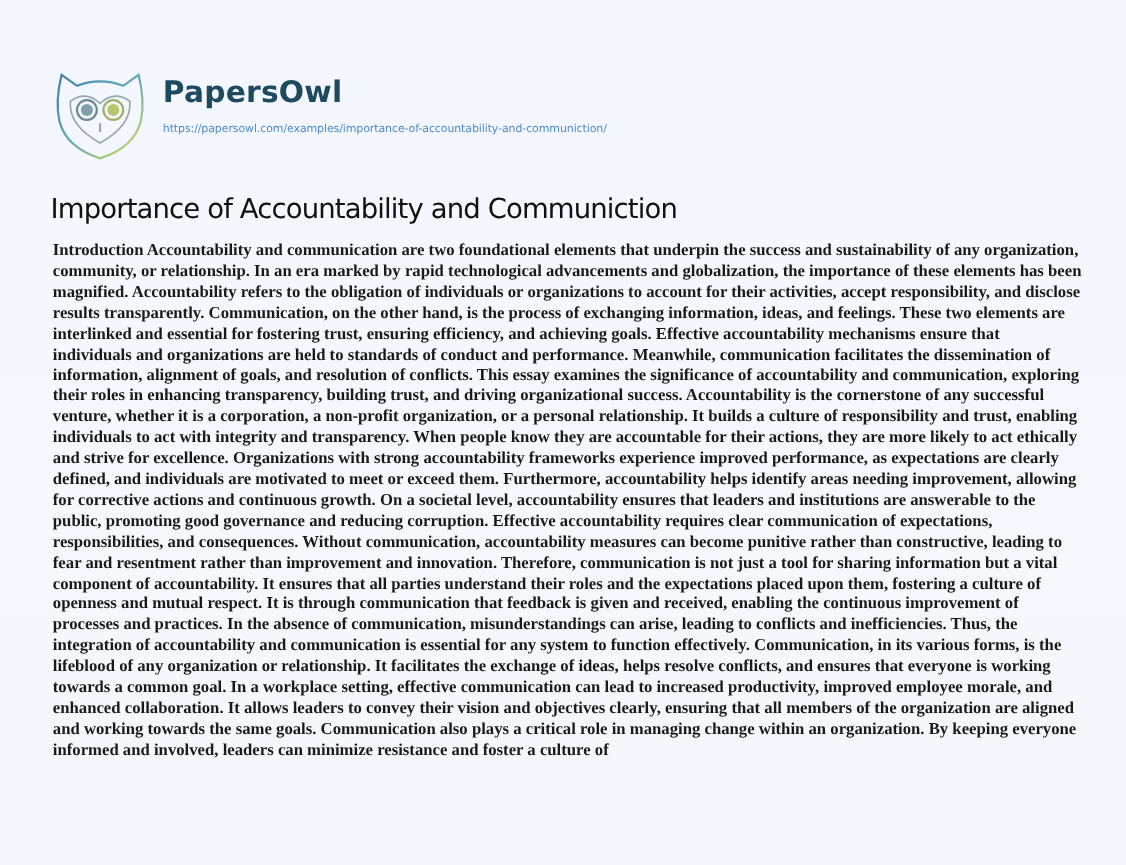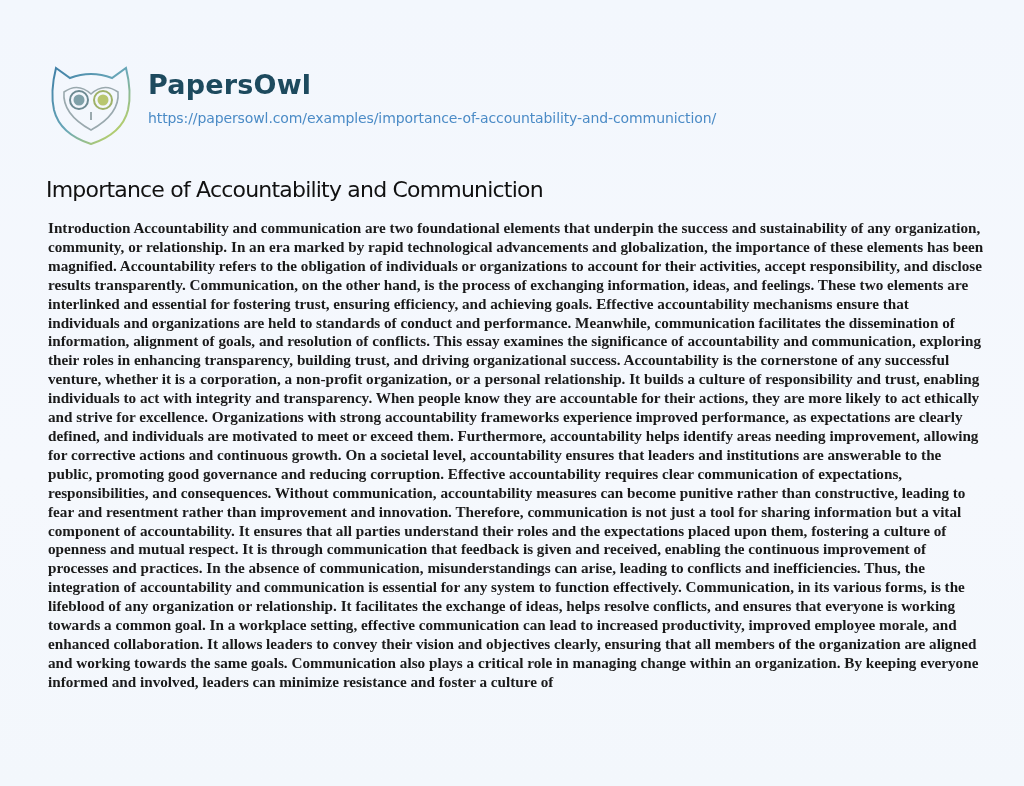--- a/index.html
+++ b/index.html
@@ -40,36 +40,36 @@
     .brand-name {
       font-family: "DejaVu Sans", sans-serif;
       font-weight: bold;
       font-size: 27px;
       color: #1d4a5e;
       letter-spacing: 0.2px;
       line-height: 30px;
     }
     .brand-url {
       font-family: "DejaVu Sans", sans-serif;
-      font-size: 14px;
+      font-size: 10px;
       color: #4b8bc6;
       margin-top: 9px;
       line-height: 18px;
       letter-spacing: -0.1px;
       text-decoration: none;
       display: block;
     }
     .title {
       position: absolute;
       left: 46px;
       top: 172px;
       margin: 0;
       font-family: "DejaVu Sans", sans-serif;
       font-weight: normal;
-      font-size: 22px;
+      font-size: 25px;
       color: #111;
       letter-spacing: -0.8px;
       line-height: 36px;
     }
     .body-text {
       position: absolute;
       left: 48px;
       top: 219px;
       width: 936px;
       margin: 0;

